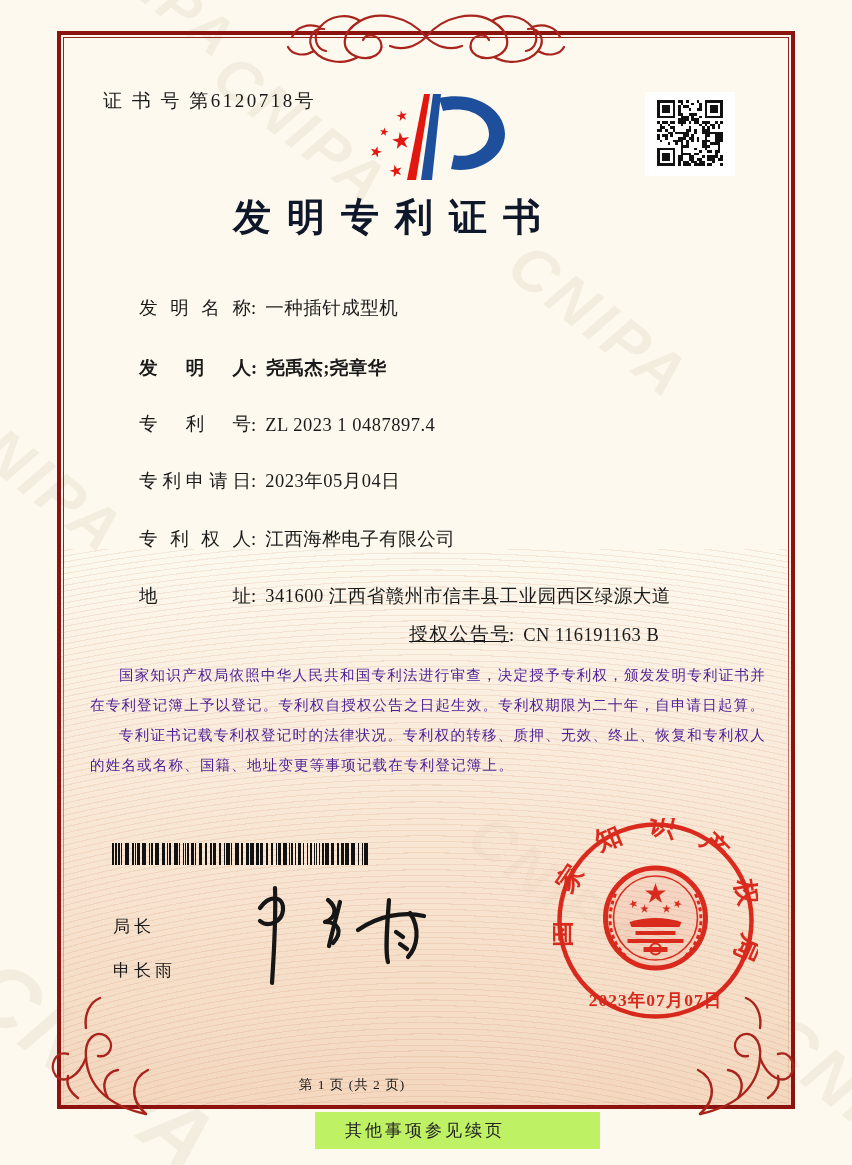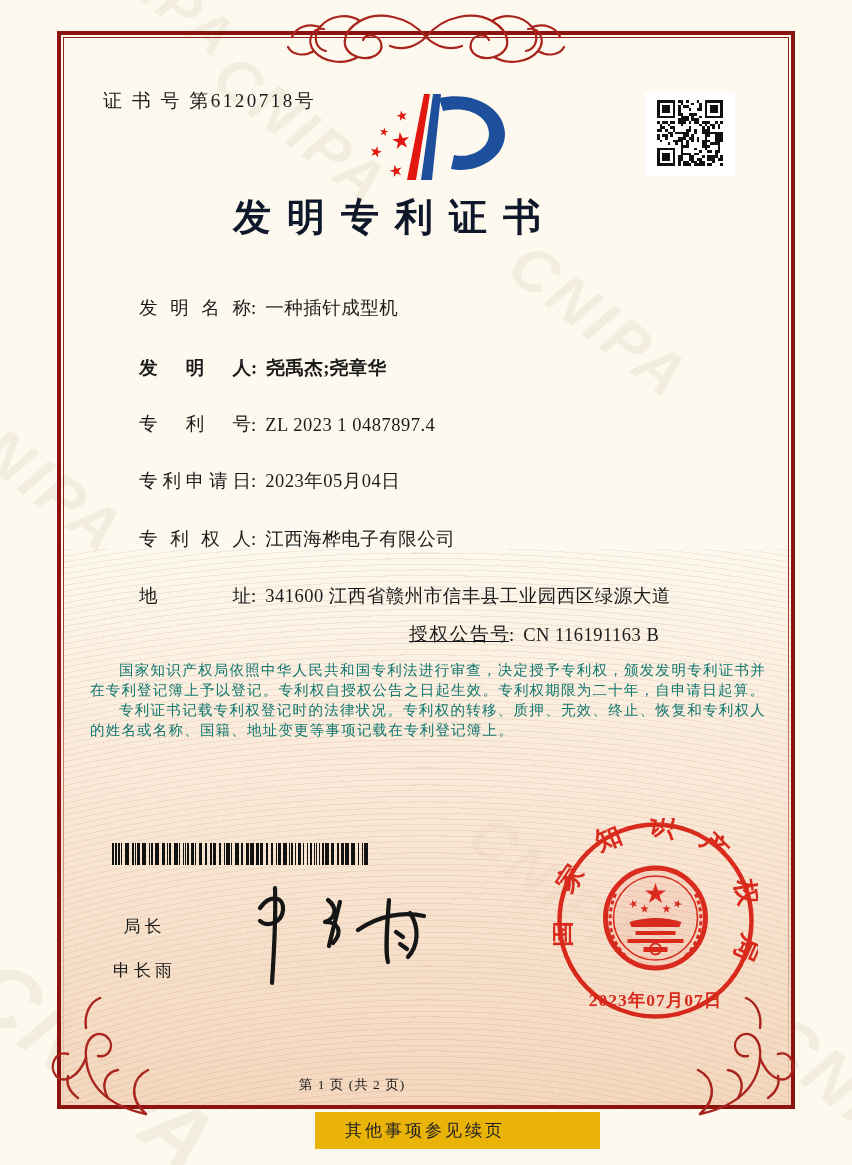--- a/index.html
+++ b/index.html
@@ -80,40 +80,40 @@
     vertical-align:bottom;
     margin-left:36px;
   }
   .f-label.narrow{width:100px;text-decoration:underline;}
   .f-colon{margin-right:9px;}
   .f-value{letter-spacing:.5px;}
   .cell-b{position:absolute;left:270px;top:0;white-space:nowrap;}
   
   .body-text{
     position:absolute;left:90px;top:660px;width:676px;z-index:4;
-    font-size:14.5px;line-height:20px;letter-spacing:1.2px;
-    text-align:justify;color:#0f766e;
+    font-size:14.5px;line-height:30px;letter-spacing:1.2px;
+    text-align:justify;color:#4c1d95;
   }
   .body-text p{margin:0;text-indent:2em;}
   
   .barcode{position:absolute;left:112px;top:843px;z-index:4;}
   .signer{position:absolute;left:113px;top:915px;z-index:4;
     font-family:"Liberation Sans","DejaVu Sans",sans-serif;
-    font-size:17px;letter-spacing:4px;text-align:center;}
+    font-size:17px;letter-spacing:4px;}
   .signer .name{margin-top:21px;}
   .signature{position:absolute;left:228px;top:878px;z-index:5;}
   .seal{position:absolute;left:553px;top:818px;z-index:6;
     mix-blend-mode:multiply;opacity:.95;}
   .page-info{
     position:absolute;left:57px;top:1076px;width:590px;z-index:4;
     text-align:center;font-size:13.5px;letter-spacing:1px;
   }
   .cont-box{
     position:absolute;left:315px;top:1112px;width:285px;height:37px;
-    background:#eab308;z-index:7;
+    background:#bef264;z-index:7;
     font-size:17px;line-height:37px;letter-spacing:3px;
     padding-left:30px;box-sizing:border-box;color:#222;
   }
 </style>
 </head>
 <body>
 
 <div class="page">
 
   <span class="wm wm1">CNIPA</span>

